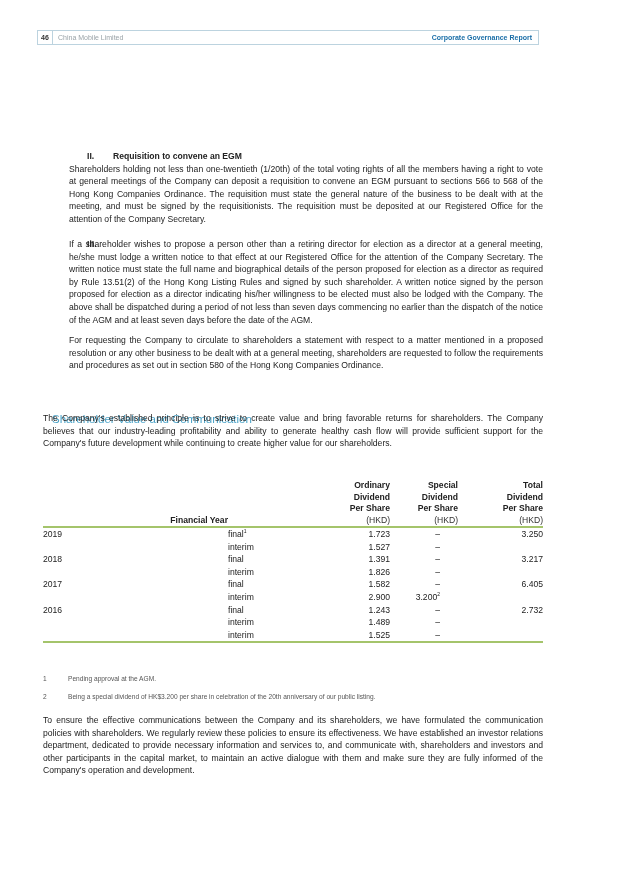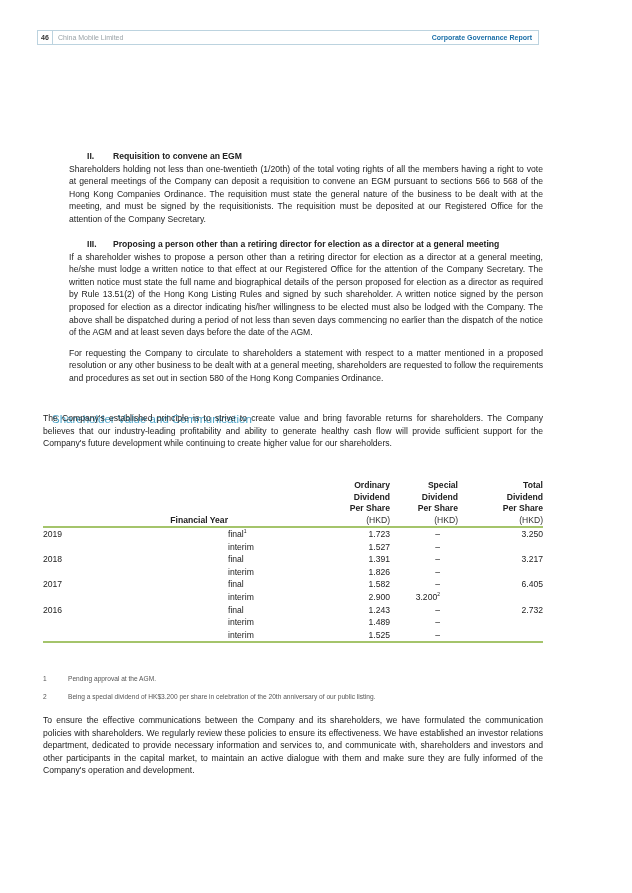--- a/index.html
+++ b/index.html
@@ -41,21 +41,20 @@
   <span class="num">II.</span>
   <div class="body">
     <div class="title">Requisition to convene an EGM</div>
     <div>Shareholders holding not less than one-twentieth (1/20th) of the total voting rights of all the members having a right to vote at general meetings of the Company can deposit a requisition to convene an EGM pursuant to sections 566 to 568 of the Hong Kong Companies Ordinance. The requisition must state the general nature of the business to be dealt with at the meeting, and must be signed by the requisitionists. The requisition must be deposited at our Registered Office for the attention of the Company Secretary.</div>
   </div>
 </div>
 
 <div class="sec" style="top:238px;">
   <span class="num">III.</span>
   <div class="body">
-    <div class="title">Proposing a person other than a retiring director for election as a director at a general meeting</div>
     <div>If a shareholder wishes to propose a person other than a retiring director for election as a director at a general meeting, he/she must lodge a written notice to that effect at our Registered Office for the attention of the Company Secretary. The written notice must state the full name and biographical details of the person proposed for election as a director as required by Rule 13.51(2) of the Hong Kong Listing Rules and signed by such shareholder. A written notice signed by the person proposed for election as a director indicating his/her willingness to be elected must also be lodged with the Company. The above shall be dispatched during a period of not less than seven days commencing no earlier than the dispatch of the notice of the AGM and at least seven days before the date of the AGM.</div>
     <div style="margin-top:8px;">For requesting the Company to circulate to shareholders a statement with respect to a matter mentioned in a proposed resolution or any other business to be dealt with at a general meeting, shareholders are requested to follow the requirements and procedures as set out in section 580 of the Hong Kong Companies Ordinance.</div>
   </div>
 </div>
 
 <div class="h2">Shareholder Value and Communication</div>
 <div class="para" style="top:412px;">The Company's established principle is to strive to create value and bring favorable returns for shareholders. The Company believes that our industry-leading profitability and ability to generate healthy cash flow will provide sufficient support for the Company's future development while continuing to create higher value for our shareholders.</div>
 
 <table>
   <thead>

